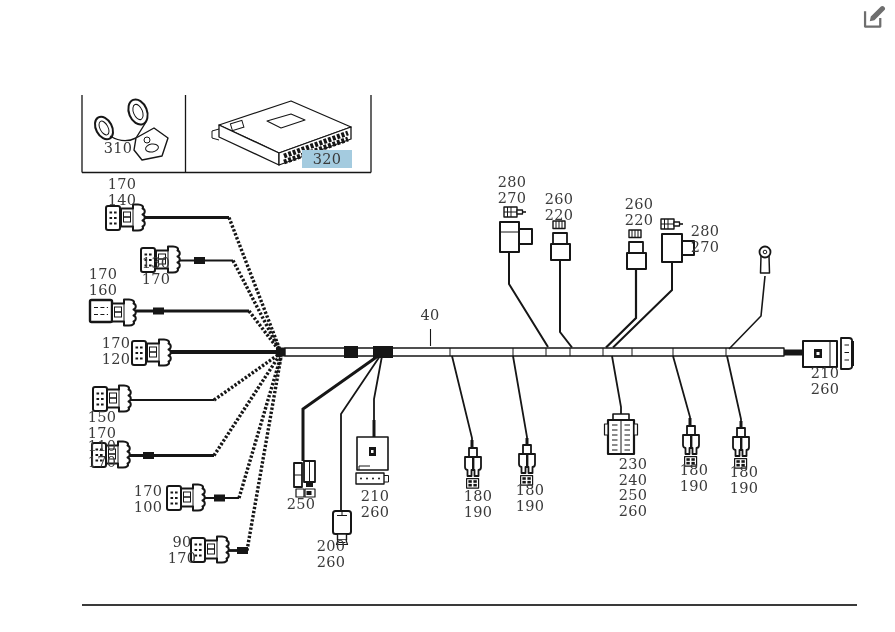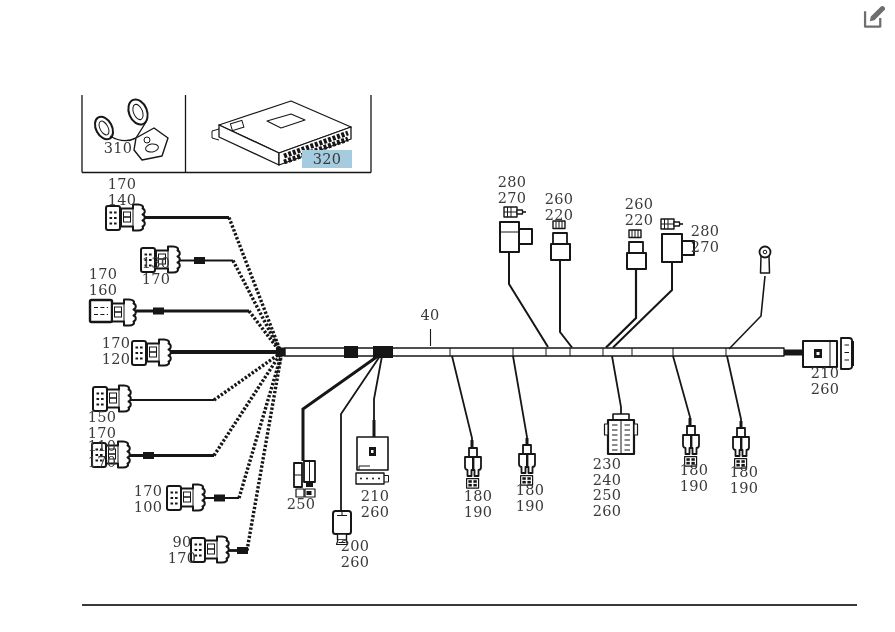--- a/index.html
+++ b/index.html
@@ -321,35 +321,35 @@
 170</div>
   <div class="plabel" style="left:84px;top:439px;width:36px">110
 170</div>
   <div class="plabel" style="left:130px;top:484px;width:36px">170
 100</div>
   <div class="plabel" style="left:164px;top:535px;width:36px">90
 170</div>
   <div class="plabel" style="left:282px;top:497px;width:38px">250</div>
   <div class="plabel" style="left:356px;top:489px;width:38px">210
 260</div>
-  <div class="plabel" style="left:336px;top:539px;width:38px">200
+  <div class="plabel" style="left:312px;top:539px;width:38px">200
 260</div>
   <div class="plabel" style="left:459px;top:489px;width:38px">180
 190</div>
   <div class="plabel" style="left:511px;top:483px;width:38px">180
 190</div>
   <div class="plabel" style="left:493px;top:175px;width:38px">280
 270</div>
   <div class="plabel" style="left:540px;top:192px;width:38px">260
 220</div>
   <div class="plabel" style="left:620px;top:197px;width:38px">260
 220</div>
   <div class="plabel" style="left:686px;top:224px;width:38px">280
 270</div>
-  <div class="plabel" style="left:588px;top:457px;width:38px">230
+  <div class="plabel" style="left:614px;top:457px;width:38px">230
 240
 250
 260</div>
   <div class="plabel" style="left:675px;top:463px;width:38px">180
 190</div>
   <div class="plabel" style="left:725px;top:465px;width:38px">180
 190</div>
   <div class="plabel" style="left:806px;top:366px;width:38px">210
 260</div>
   <div class="plabel" style="left:415px;top:308px;width:30px">40</div>

